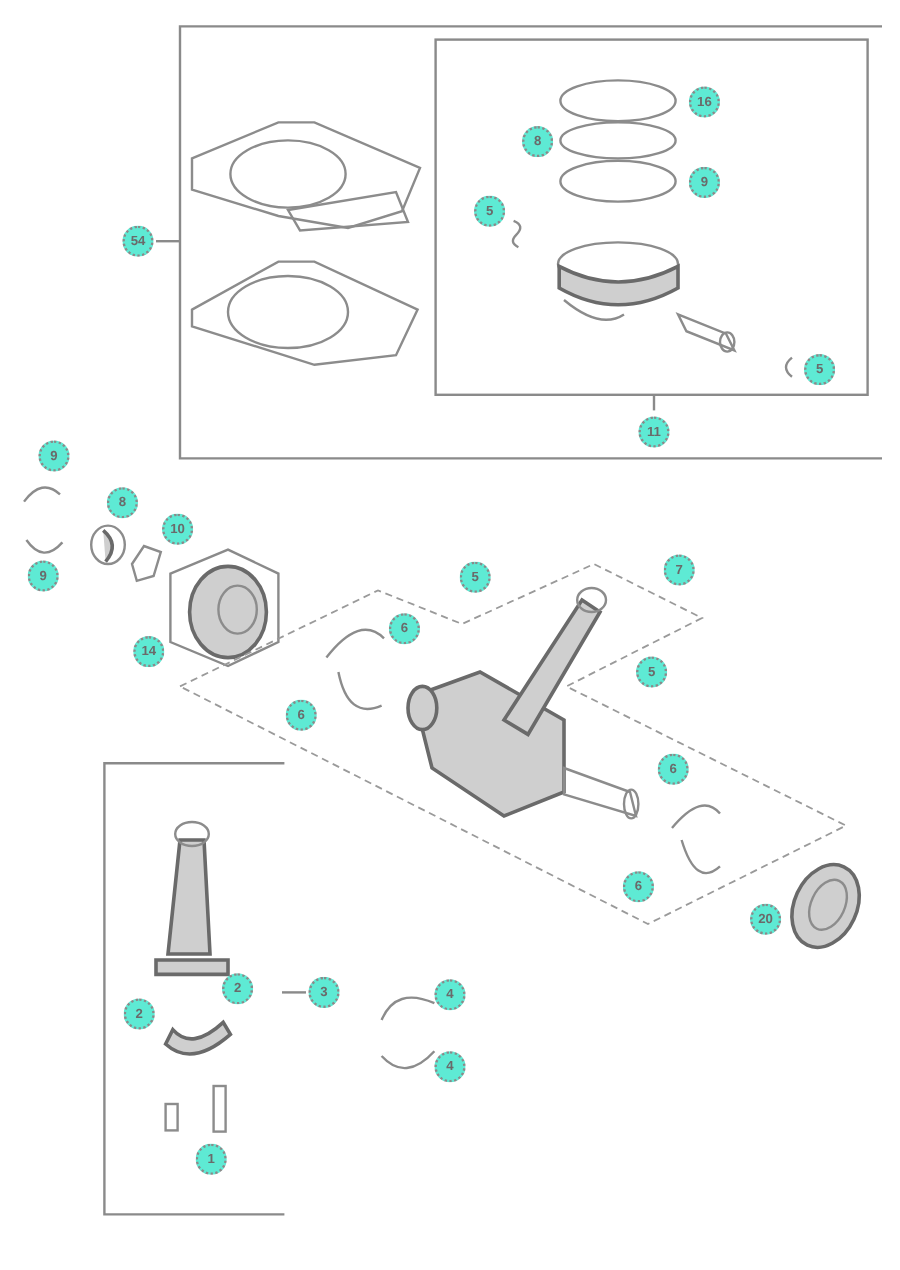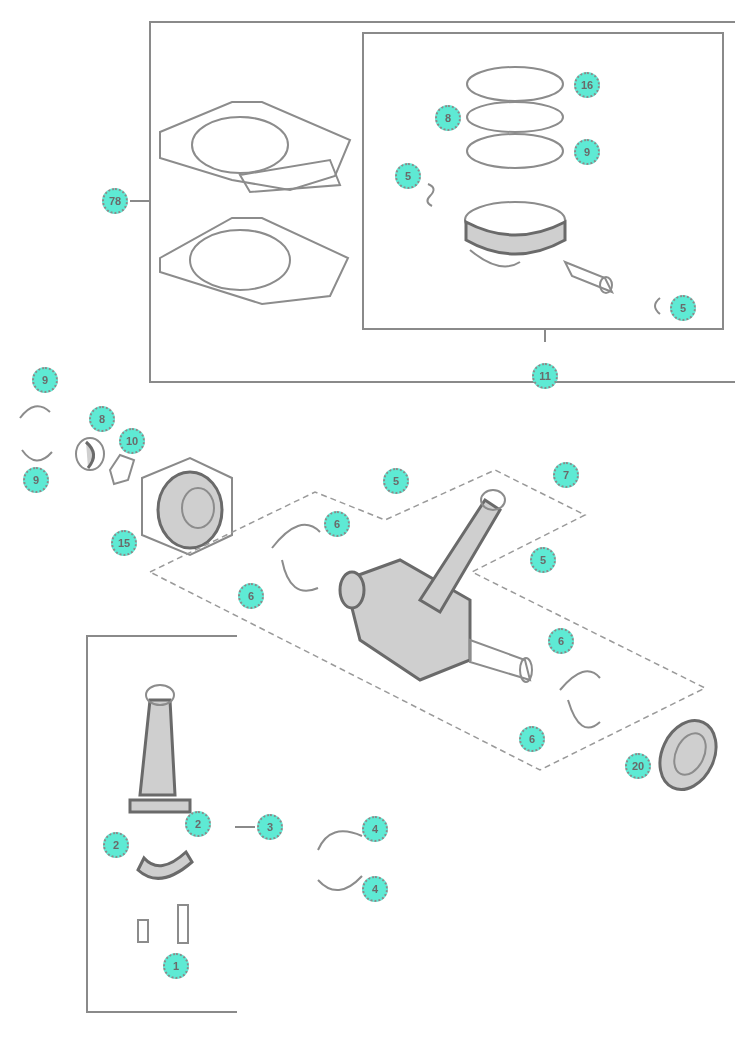--- a/index.html
+++ b/index.html
@@ -108,32 +108,32 @@
       <path class="part-dark" d="M138,870 Q160,890 192,862 L186,852 Q160,876 144,858 Z"></path>
       <rect class="part" x="138" y="920" width="10" height="22"></rect>
       <rect class="part" x="178" y="905" width="10" height="38"></rect>
     </g>
     <line class="line" x1="235" y1="827" x2="255" y2="827"></line>
     <path class="part" d="M318,850 Q330,822 362,836"></path>
     <path class="part" d="M318,880 Q338,902 362,876"></path>
   </svg>
 
   
-  <div class="callout" style="left:115px;top:201px">78</div>
+  <div class="callout" style="left:115px;top:201px">54</div>
   <div class="callout" style="left:587px;top:85px">16</div>
   <div class="callout" style="left:448px;top:118px">8</div>
   <div class="callout" style="left:587px;top:152px">9</div>
   <div class="callout" style="left:408px;top:176px">5</div>
   <div class="callout" style="left:683px;top:308px">5</div>
-  <div class="callout" style="left:545px;top:376px">11</div>
+  <div class="callout" style="left:545px;top:360px">11</div>
   <div class="callout" style="left:45px;top:380px">9</div>
   <div class="callout" style="left:102px;top:419px">8</div>
-  <div class="callout" style="left:132px;top:441px">10</div>
+  <div class="callout" style="left:148px;top:441px">10</div>
   <div class="callout" style="left:36px;top:480px">9</div>
-  <div class="callout" style="left:124px;top:543px">15</div>
+  <div class="callout" style="left:124px;top:543px">14</div>
   <div class="callout" style="left:396px;top:481px">5</div>
   <div class="callout" style="left:566px;top:475px">7</div>
   <div class="callout" style="left:337px;top:524px">6</div>
   <div class="callout" style="left:543px;top:560px">5</div>
   <div class="callout" style="left:251px;top:596px">6</div>
   <div class="callout" style="left:561px;top:641px">6</div>
   <div class="callout" style="left:532px;top:739px">6</div>
   <div class="callout" style="left:638px;top:766px">20</div>
   <div class="callout" style="left:198px;top:824px">2</div>
   <div class="callout" style="left:270px;top:827px">3</div>

